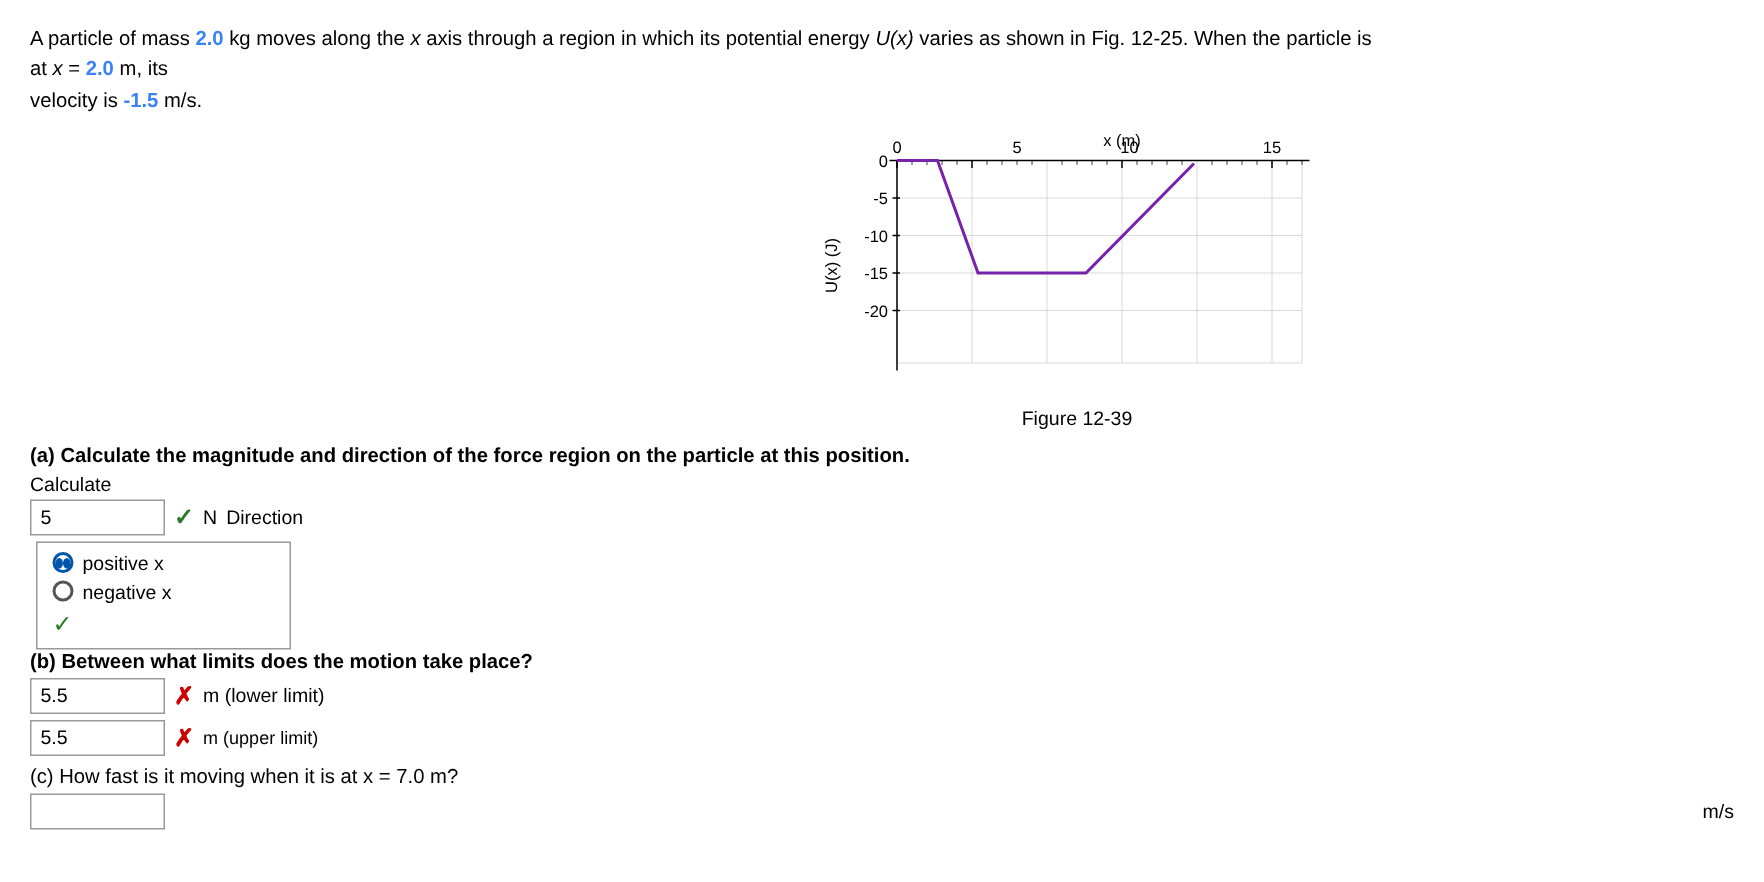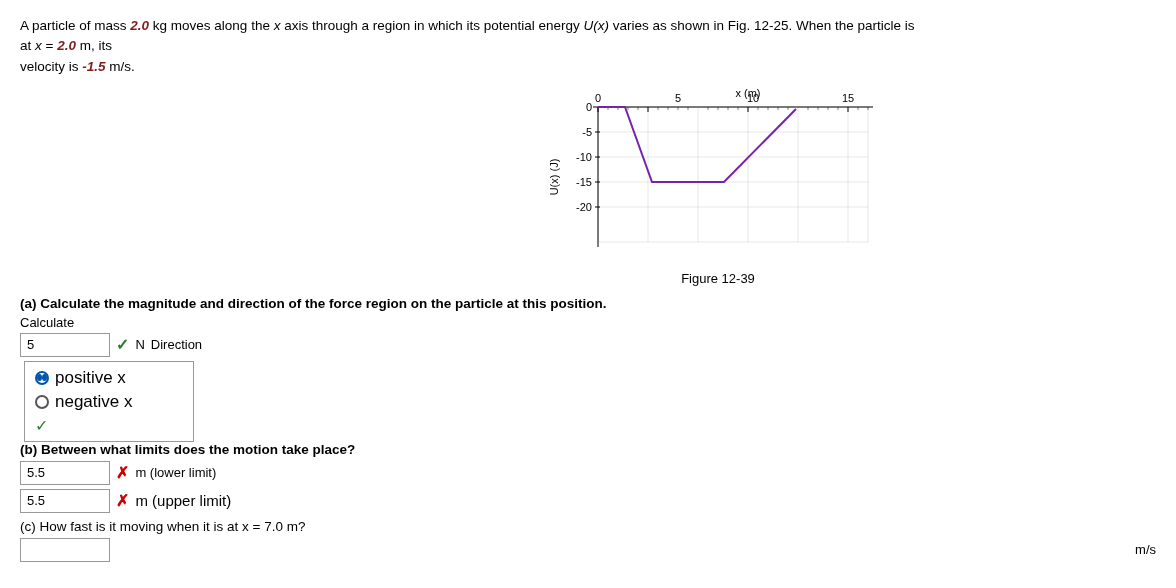--- a/index.html
+++ b/index.html
@@ -10,21 +10,21 @@
       color: #000;
       width: 1176px;
       min-height: 588px;
       padding: 16px 20px;
     }
     .problem-text {
       font-size: 13.5px;
       line-height: 1.5;
       max-width: 900px;
     }
-    .highlight-red { color: #7f1d1d; font-weight: bold; font-style: italic; }
+    .highlight-red { color: #3b82f6; font-weight: bold; }
     .figure-area {
       display: flex;
       flex-direction: column;
       align-items: center;
       margin: 10px 0 6px 260px;
     }
     .chart-container {
       position: relative;
       width: 340px;
       height: 180px;
@@ -72,21 +72,21 @@
       border: 1px solid #999;
       padding: 6px 10px;
       width: 170px;
       margin-left: 4px;
     }
     .radio-option {
       display: flex;
       align-items: center;
       gap: 6px;
       margin-bottom: 4px;
-      font-size: 17px;
+      font-size: 13px;
     }
     .radio-circle {
       width: 14px;
       height: 14px;
       border-radius: 50%;
       border: 2px solid #555;
       display: flex;
       align-items: center;
       justify-content: center;
     }
@@ -226,21 +226,21 @@
     <strong>(b) Between what limits does the motion take place?</strong>
   </div>
   <div class="answer-row" style="margin-top:4px;">
     <input type="text" class="input-box" value="5.5" style="">
     <span class="cross-red">✗</span>
     <span style="font-size:13px;">m (lower limit)</span>
   </div>
   <div class="answer-row">
     <input type="text" class="input-box" value="5.5" style="">
     <span class="cross-red">✗</span>
-    <span style="font-size:15px;">m (upper limit)</span>
+    <span style="font-size:12px;">m (upper limit)</span>
   </div>
 </div>
 
 <div class="part-section" style="margin-top:6px;">
   <div class="part-title">
     <span>(c) How fast is it moving when it is at x = 7.0 m?</span>
   </div>
   <div class="answer-row" style="margin-top:4px;justify-content:space-between;">
     <input type="text" class="input-box" value="" style="">
     <span style="font-size:13px;">m/s</span>

